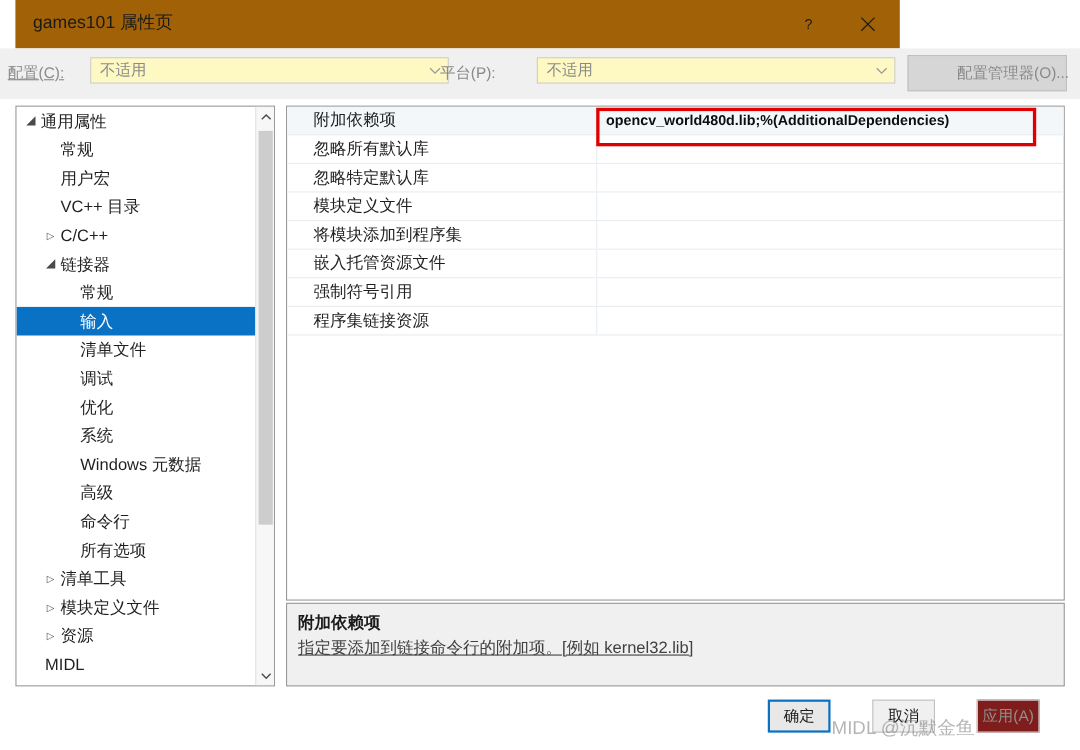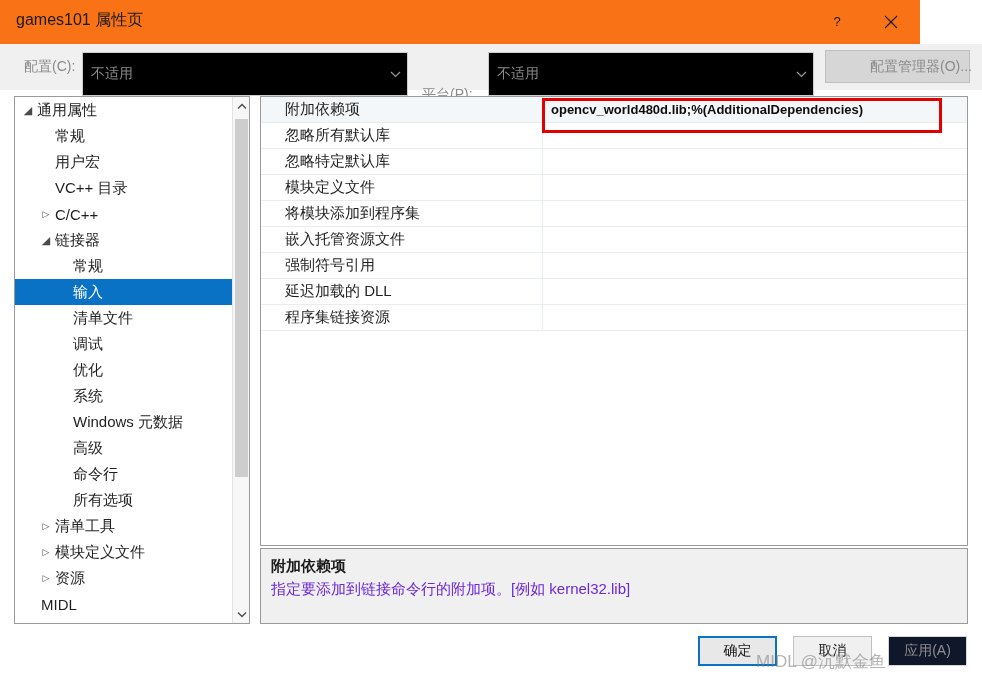--- a/index.html
+++ b/index.html
@@ -13,23 +13,23 @@
     font-family: "Liberation Sans", "DejaVu Sans", sans-serif;
     font-size: 14px;
     color: #1a1a1a;
     overflow: hidden;
     position: relative;
   }
 
   
   .titlebar {
     position: absolute;
-    left: 0; top: 0;
-    width: 920px; height: 44px;
-    background: #f97316;
+    left: 14px; top: 0;
+    width: 804px; height: 44px;
+    background: #a16207;
   }
   .title-text {
     position: absolute;
     left: 16px; top: 10px;
     font-size: 16px;
     color: #1a1a1a;
     white-space: nowrap;
   }
   .win-btn {
     position: absolute;
@@ -54,22 +54,22 @@
   .cfg-label {
     position: absolute;
     top: 14px;
     font-size: 14px;
     color: #8a8a8a;
     white-space: nowrap;
   }
   .cfg-combo {
     position: absolute;
     top: 8px;
-    height: 44px;
-    background: #000000;
+    height: 24px;
+    background: #fef9c3;
     border: 1px solid #cccccc;
     box-sizing: border-box;
     display: flex;
     align-items: center;
   }
   .cfg-combo .val {
     font-size: 14px;
     color: #8a8a8a;
     padding-left: 8px;
     flex: 1;
@@ -77,22 +77,22 @@
     overflow: hidden;
   }
   .cfg-combo .chev {
     width: 24px;
     display: flex;
     align-items: center;
     justify-content: center;
   }
   #cfg-combo-config { left: 82px; width: 326px; }
   #cfg-combo-platform { left: 488px; width: 326px; }
-  #cfg-label-config { left: 24px; }
-  #cfg-label-platform { left: 422px; margin-top: 28px; }
+  #cfg-label-config { left: 7px; text-decoration: underline; }
+  #cfg-label-platform { left: 400px; }
   .cfg-mgr-btn {
     position: absolute;
     left: 825px; top: 50px;
     width: 145px; height: 33px;
     background: #d6d6d6;
     border: 1px solid #bfbfbf;
     box-sizing: border-box;
     font-size: 14px;
     color: #8a8a8a;
     display: flex;
@@ -227,29 +227,30 @@
   }
   .desc-title {
     font-size: 15px;
     font-weight: bold;
     color: #1a1a1a;
     margin-bottom: 4px;
     white-space: nowrap;
   }
   .desc-body {
     font-size: 15px;
-    color: #6d28d9;
-    white-space: nowrap;
+    color: #404040;
+    white-space: nowrap;
+    text-decoration: underline;
   }
 
   
   .dlg-btn {
     position: absolute;
     top: 636px;
-    width: 79px; height: 30px;
+    width: 57px; height: 30px;
     font-size: 14px;
     display: flex;
     align-items: center;
     justify-content: center;
     box-sizing: border-box;
     white-space: nowrap;
   }
   .btn-ok {
     left: 698px;
     background: #e8e8e8;
@@ -257,21 +258,21 @@
     color: #1a1a1a;
   }
   .btn-cancel {
     left: 793px;
     background: #f0f0f0;
     border: 1px solid #c0c0c0;
     color: #1a1a1a;
   }
   .btn-apply {
     left: 888px;
-    background: #0f172a;
+    background: #7f1d1d;
     border: 1px solid #d6d6d6;
     color: #8f8f8f;
   }
 
   
   .watermark {
     position: absolute;
     left: 756px; top: 650px;
     font-size: 17px;
     color: rgba(120,120,120,0.55);
@@ -461,24 +462,20 @@
       </div>
       <div class="grid-row">
         <div class="grid-name">嵌入托管资源文件</div>
         <div class="grid-value"></div>
       </div>
       <div class="grid-row">
         <div class="grid-name">强制符号引用</div>
         <div class="grid-value"></div>
       </div>
       <div class="grid-row">
-        <div class="grid-name">延迟加载的 DLL</div>
-        <div class="grid-value"></div>
-      </div>
-      <div class="grid-row">
         <div class="grid-name">程序集链接资源</div>
         <div class="grid-value"></div>
       </div>
     </div>
 </div>
 <div class="anno-box"></div>
 
 <div class="desc-pane">
   <div class="desc-title">附加依赖项</div>
   <div class="desc-body">指定要添加到链接命令行的附加项。[例如 kernel32.lib]</div>

